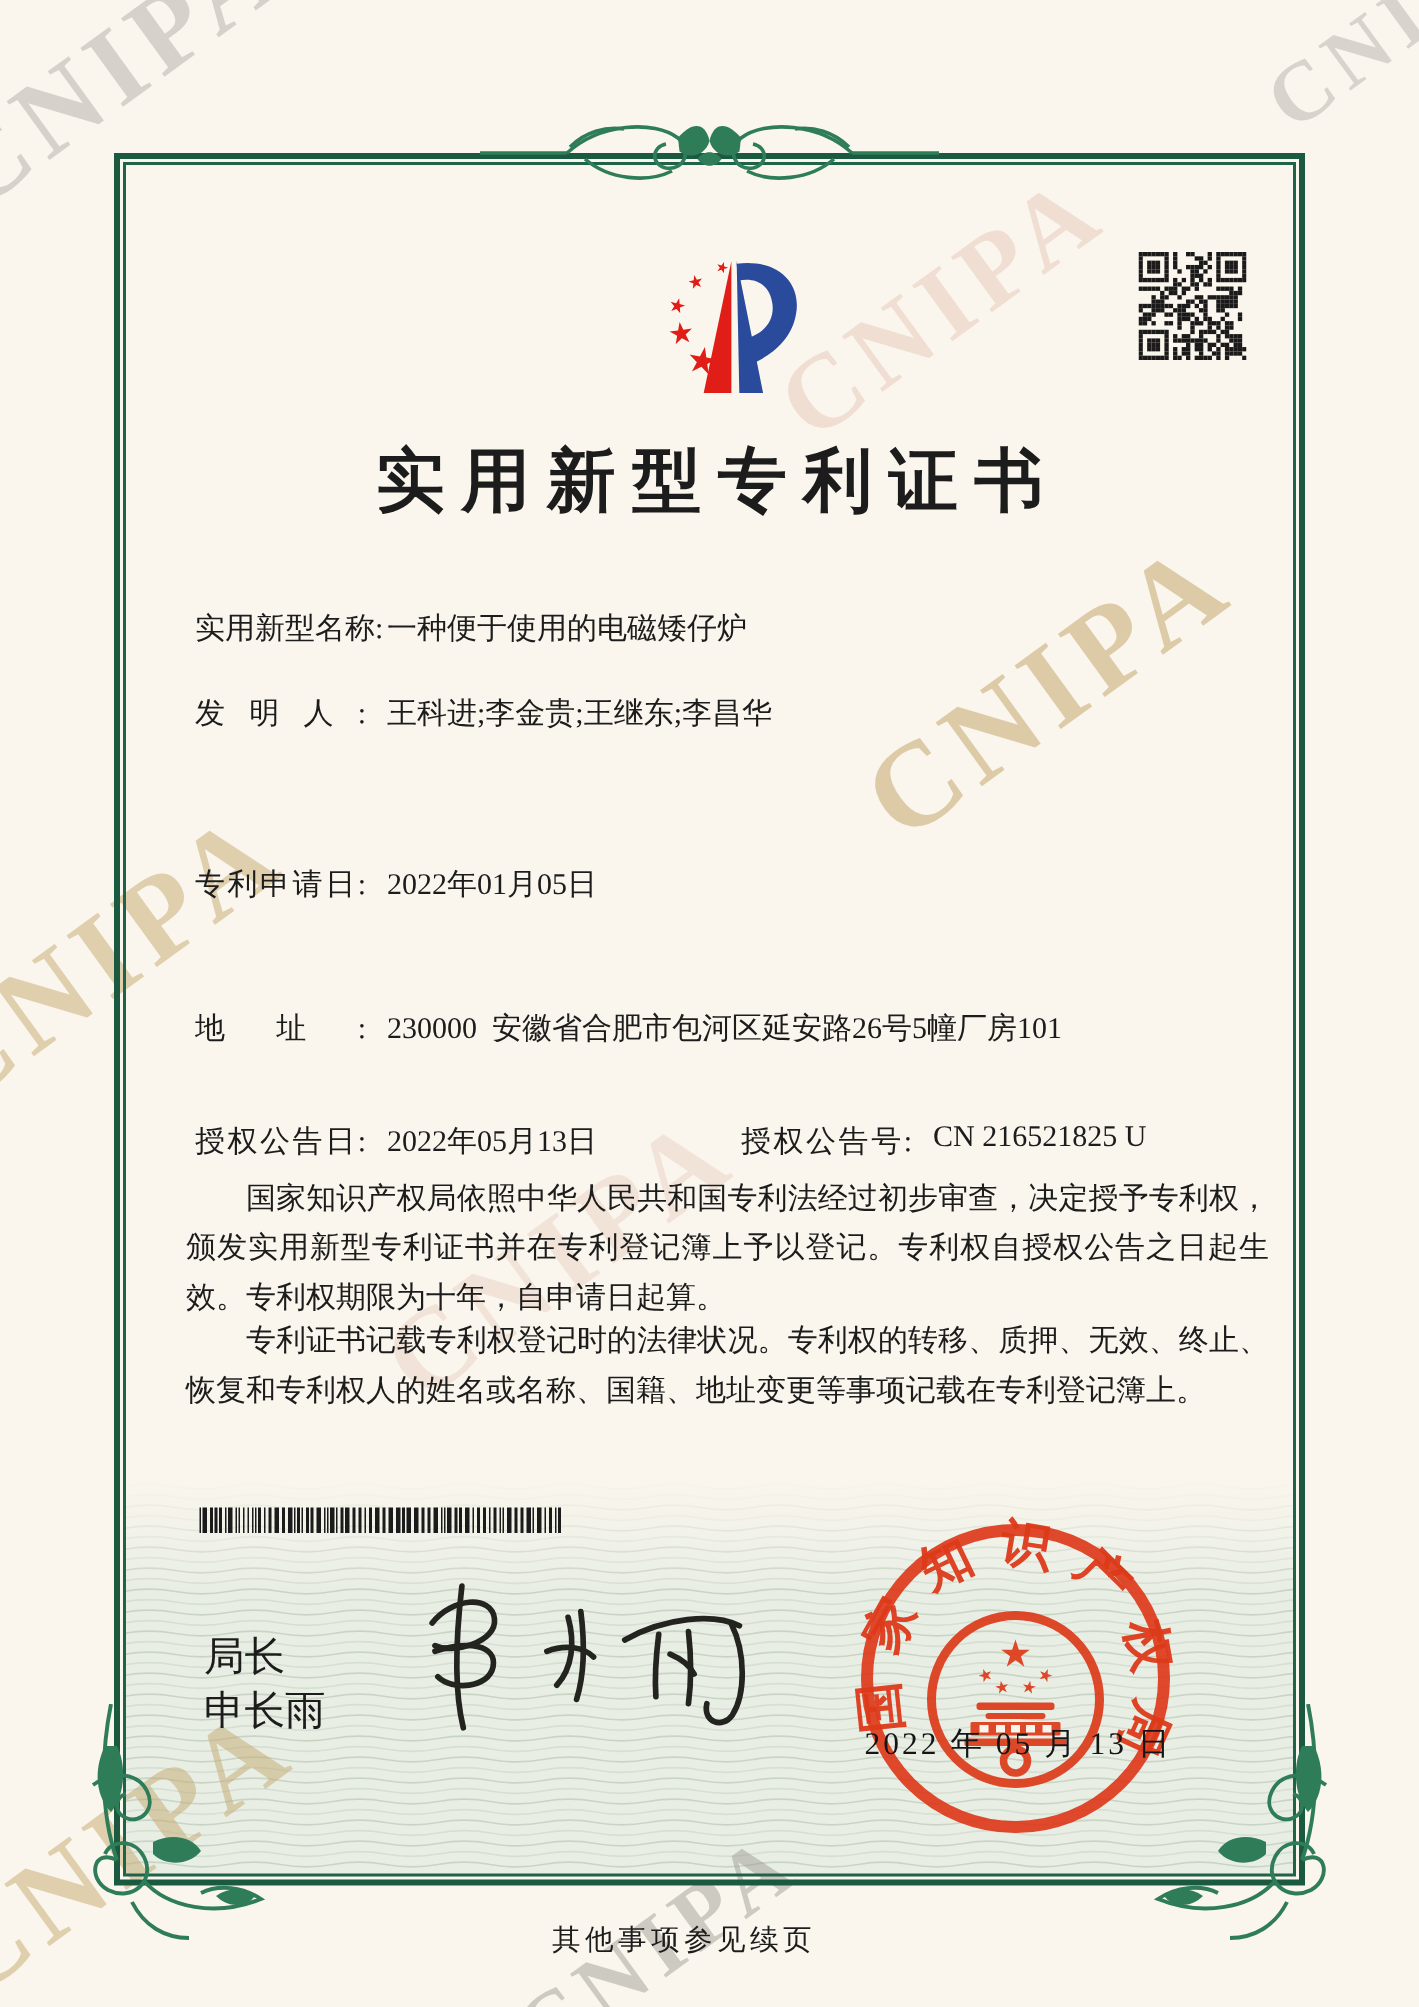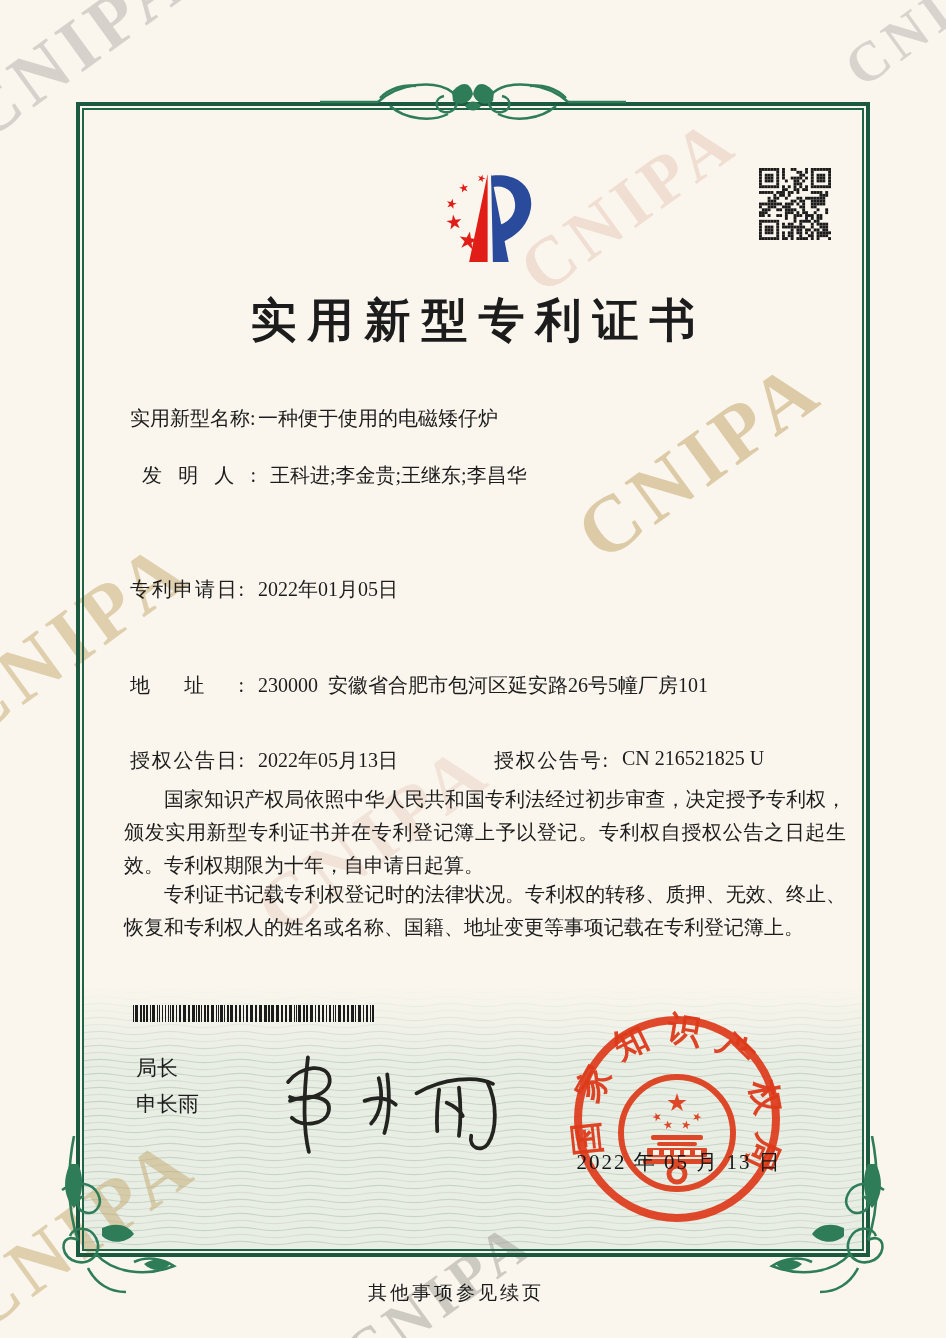--- a/index.html
+++ b/index.html
@@ -46,36 +46,36 @@
     position:absolute; left:76px; top:290px; width:794px; text-align:center;
     font-size:46px; font-weight:bold; letter-spacing:11px; text-indent:11px; z-index:5;
   }
   
   .row{position:absolute; left:130px; width:740px; font-size:20px; z-index:5; white-space:nowrap;}
   .flabel{
     display:inline-block; width:114px; vertical-align:top;
     text-align:justify; text-align-last:justify;
   }
   .fvalue{margin-left:14px; white-space:pre;}
-  .row-name{top:405px;} .row-inv{top:462px;margin-left:12px;} .row-pno{top:519px;}
+  .row-name{top:405px;} .row-inv{top:462px;} .row-pno{top:519px;}
   .row-fdate{top:576px;} .row-owner{top:633px;} .row-addr{top:672px;} .row-grant{top:747px;}
   .grant2{position:absolute; left:364px; top:0;}
   
   .legal{
     position:absolute; left:124px; top:783px; width:722px; z-index:5;
     font-size:20px; line-height:33px; text-align:justify;
   }
   .legal p{margin:0; text-indent:2em;}
   .legal p + p{margin-top:-4px;}
   
   .barcode{position:absolute; left:133px; top:1005px; width:246px; height:17px; z-index:5; font-size:0;}
   .barcode i{display:inline-block; height:100%; background:#1b1b1b;}
   .officer{
-    position:absolute; left:136px; top:1052px; z-index:5;
-    font-family:Liberation Mono, monospace; font-size:21px; line-height:36px;
+    position:absolute; left:136px; top:1086px; z-index:5;
+    font-family:Liberation Sans, sans-serif; font-size:27px; line-height:36px;
   }
   .signature{position:absolute; left:272px; top:1048px; z-index:6;}
   .seal{position:absolute; left:566px; top:1008px; z-index:5;}
   .seal-date{
     position:absolute; left:573px; top:1148px; width:212px; text-align:center;
     font-size:21px; letter-spacing:2px; color:#151515; z-index:7;
   }
   .page-no{
     position:absolute; left:76px; top:1214px; width:794px; text-align:center;
     font-size:18px; letter-spacing:2px; z-index:5;

